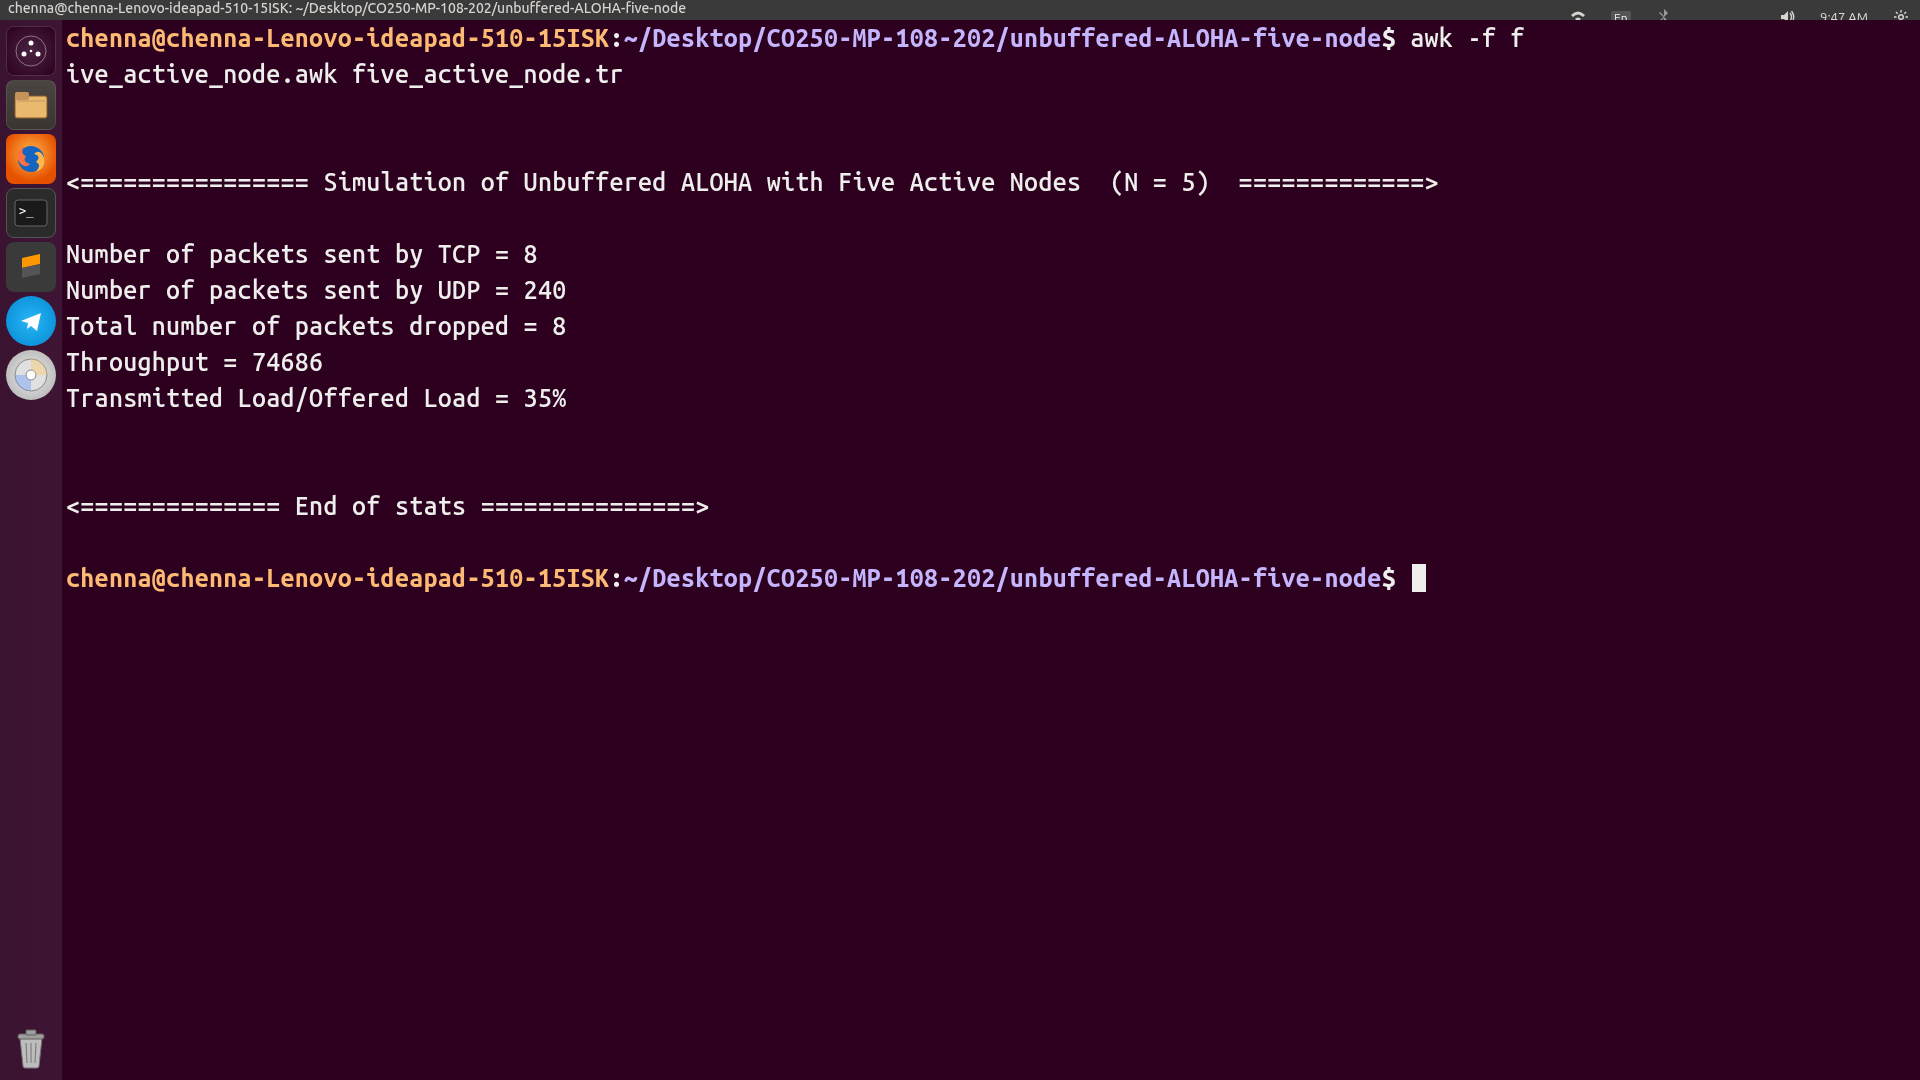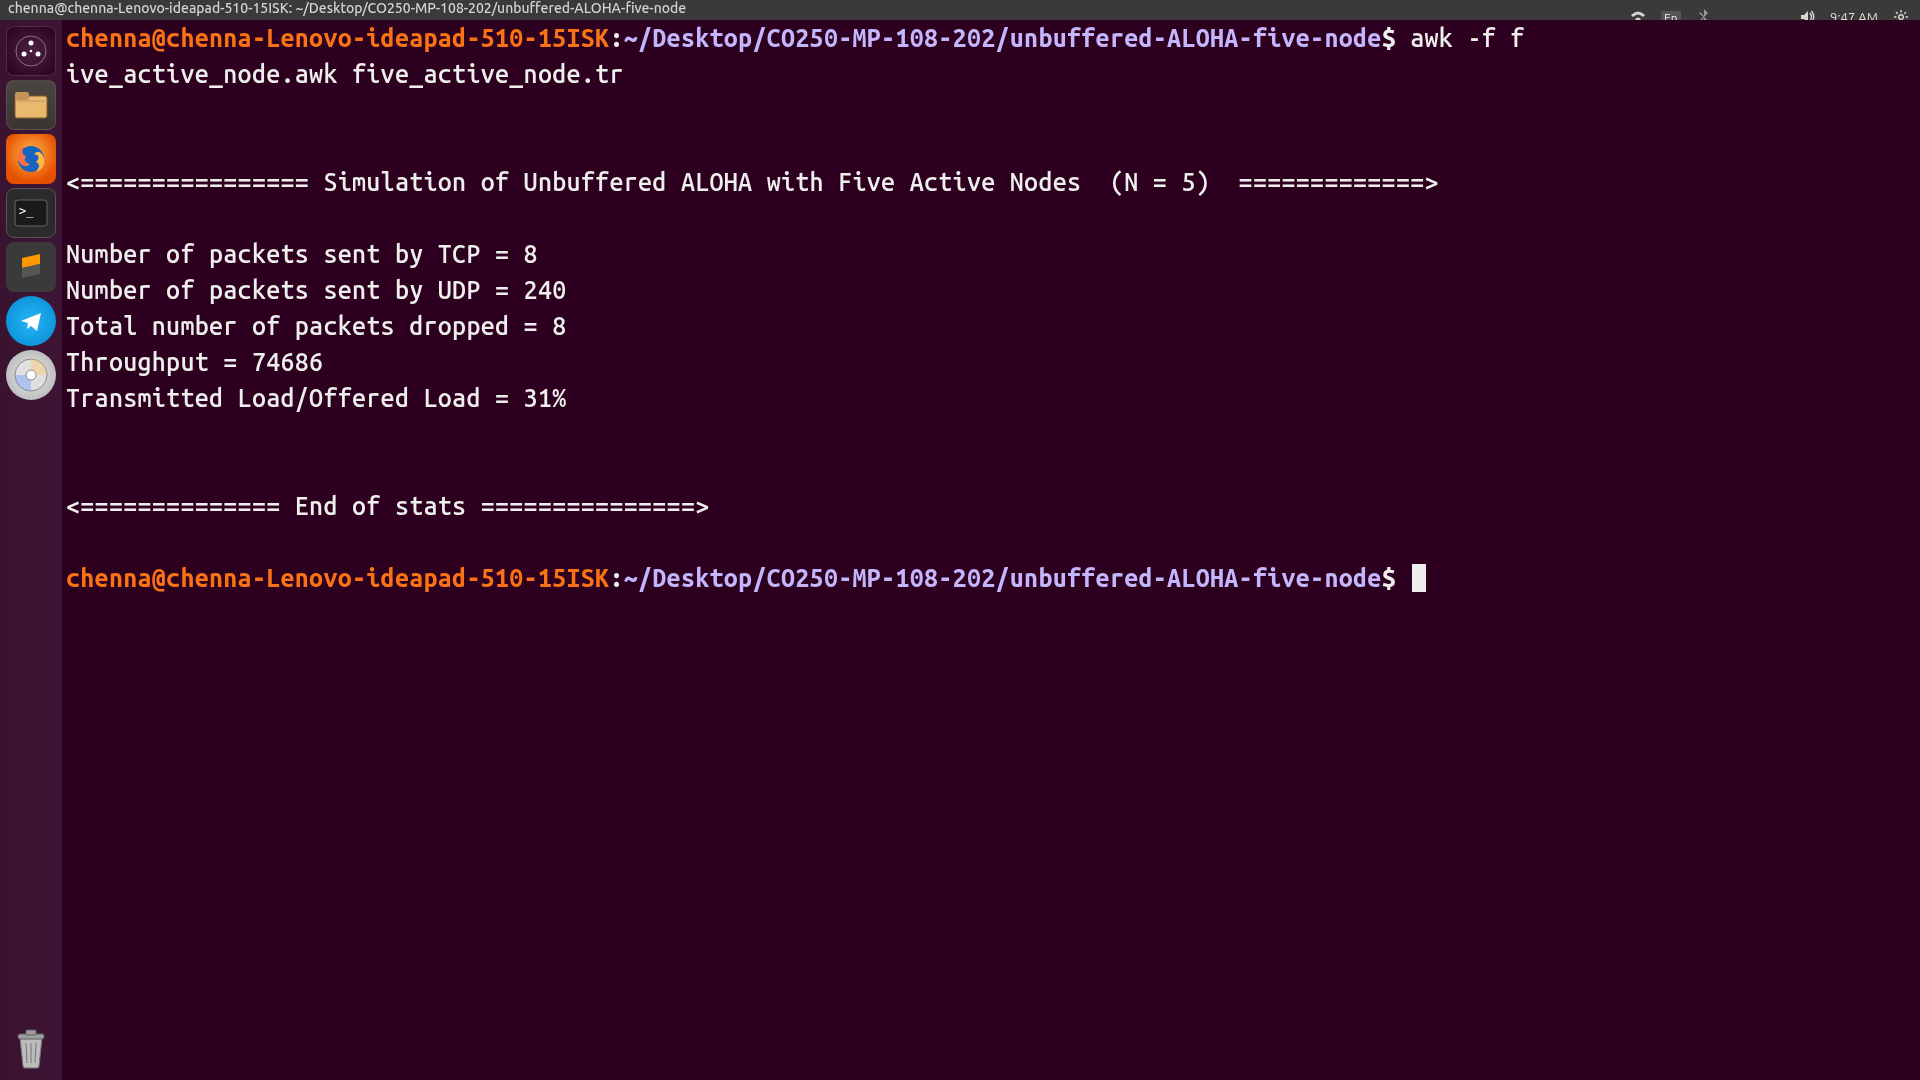--- a/index.html
+++ b/index.html
@@ -3,21 +3,21 @@
 <meta charset="utf-8">
 <style>
   * { margin: 0; padding: 0; box-sizing: border-box; }
   html, body { width: 1920px; height: 1080px; overflow: hidden; font-family: "Ubuntu Mono", "DejaVu Sans Mono", monospace; }
   body { background: #2c001e; display: flex; flex-direction: column; }
 
   
   .top-panel { height: 20px; background: #3a3a3a; color: #d7d3cf; display: flex; align-items: flex-start; font-family: "Ubuntu", sans-serif; font-size: 14px; padding: 0 4px; }
   .top-title { flex: 0 0 auto; padding-left: 4px; font-weight: 500; }
   .top-spacer { flex: 1 1 auto; }
-  .top-right { display: flex; align-items: center; gap: 14px; padding-right: 6px; }
+  .top-right { display: flex; align-items: center; gap: 24px; padding-right: 6px; }
   .indicator-icon { display: inline-flex; align-items: center; justify-content: center; width: 18px; height: 18px; color: #d7d3cf; }
   .indicator-text { font-size: 13px; color: #dfdbd6; }
   .lang-box { background: #555; border-radius: 2px; padding: 0 3px; font-size: 12px; color: #eee; }
   .battery-wrap { display: inline-flex; align-items: center; gap: 2px; margin-top: 20px; }
 
   
   .main-area { flex: 1 1 auto; display: flex; }
 
   
   .launcher { width: 62px; background: linear-gradient(to right, #3a1331, #3e1534); display: flex; flex-direction: column; align-items: center; padding-top: 6px; gap: 4px; }
@@ -27,21 +27,21 @@
   .firefox-icon-bg { background: radial-gradient(circle at 50% 40%, #ffb74d, #e65100 70%); }
   .terminal-icon-bg { background: #2b2b2b; border: 1px solid #555; }
   .sublime-icon-bg { background: #3a3a3a; }
   .telegram-icon-bg { background: radial-gradient(circle, #29b6f6, #0288d1); border-radius: 50%; }
   .disk-icon-bg { background: radial-gradient(circle, #eee, #aaa); border-radius: 50%; }
   .launcher-spacer { flex: 1 1 auto; }
   .trash { width: 50px; height: 50px; margin-bottom: 6px; display:flex; align-items:center; justify-content:center; }
 
   
   .terminal { flex: 1 1 auto; background: #2c001e; color: #eeeeec; font-size: 25px; line-height: 36px; padding: 0 4px; white-space: pre; font-family: "Ubuntu Mono", "DejaVu Sans Mono", monospace; letter-spacing: 0.3px; font-weight: 500; }
-  .prompt-user { color: #f97316; font-weight: bold; }
+  .prompt-user { color: #fdba74; font-weight: bold; }
   .prompt-path { color: #c4b5fd; font-weight: bold; }
   .prompt-dollar { color: #eeeeec; font-weight: bold; }
   .cursor { display: inline-block; width: 14px; height: 28px; background: #eeeeec; vertical-align: text-bottom; margin-left: 2px; }
 </style>
 </head>
 <body>
 
 <div class="top-panel">
   <div class="top-title">chenna@chenna-Lenovo-ideapad-510-15ISK: ~/Desktop/CO250-MP-108-202/unbuffered-ALOHA-five-node</div>
   <div class="top-spacer"></div>
@@ -157,19 +157,19 @@
   <div class="terminal"><span class="prompt-user">chenna@chenna-Lenovo-ideapad-510-15ISK</span><span class="prompt-dollar">:</span><span class="prompt-path">~/Desktop/CO250-MP-108-202/unbuffered-ALOHA-five-node</span><span class="prompt-dollar">$</span><span> awk -f f</span>
 <span>ive_active_node.awk five_active_node.tr</span>
 <span></span>
 <span></span>
 <span>&lt;================ Simulation of Unbuffered ALOHA with Five Active Nodes  (N = 5)  =============&gt;</span>
 <span></span>
 <span>Number of packets sent by TCP = 8</span>
 <span>Number of packets sent by UDP = 240</span>
 <span>Total number of packets dropped = 8</span>
 <span>Throughput = 74686</span>
-<span>Transmitted Load/Offered Load = 31%</span>
+<span>Transmitted Load/Offered Load = 35%</span>
 <span></span>
 <span></span>
 <span>&lt;============== End of stats ===============&gt;</span>
 <span></span>
 <span class="prompt-user">chenna@chenna-Lenovo-ideapad-510-15ISK</span><span class="prompt-dollar">:</span><span class="prompt-path">~/Desktop/CO250-MP-108-202/unbuffered-ALOHA-five-node</span><span class="prompt-dollar">$</span> <span class="cursor"></span></div>
 </div>
 
 </body></html>

